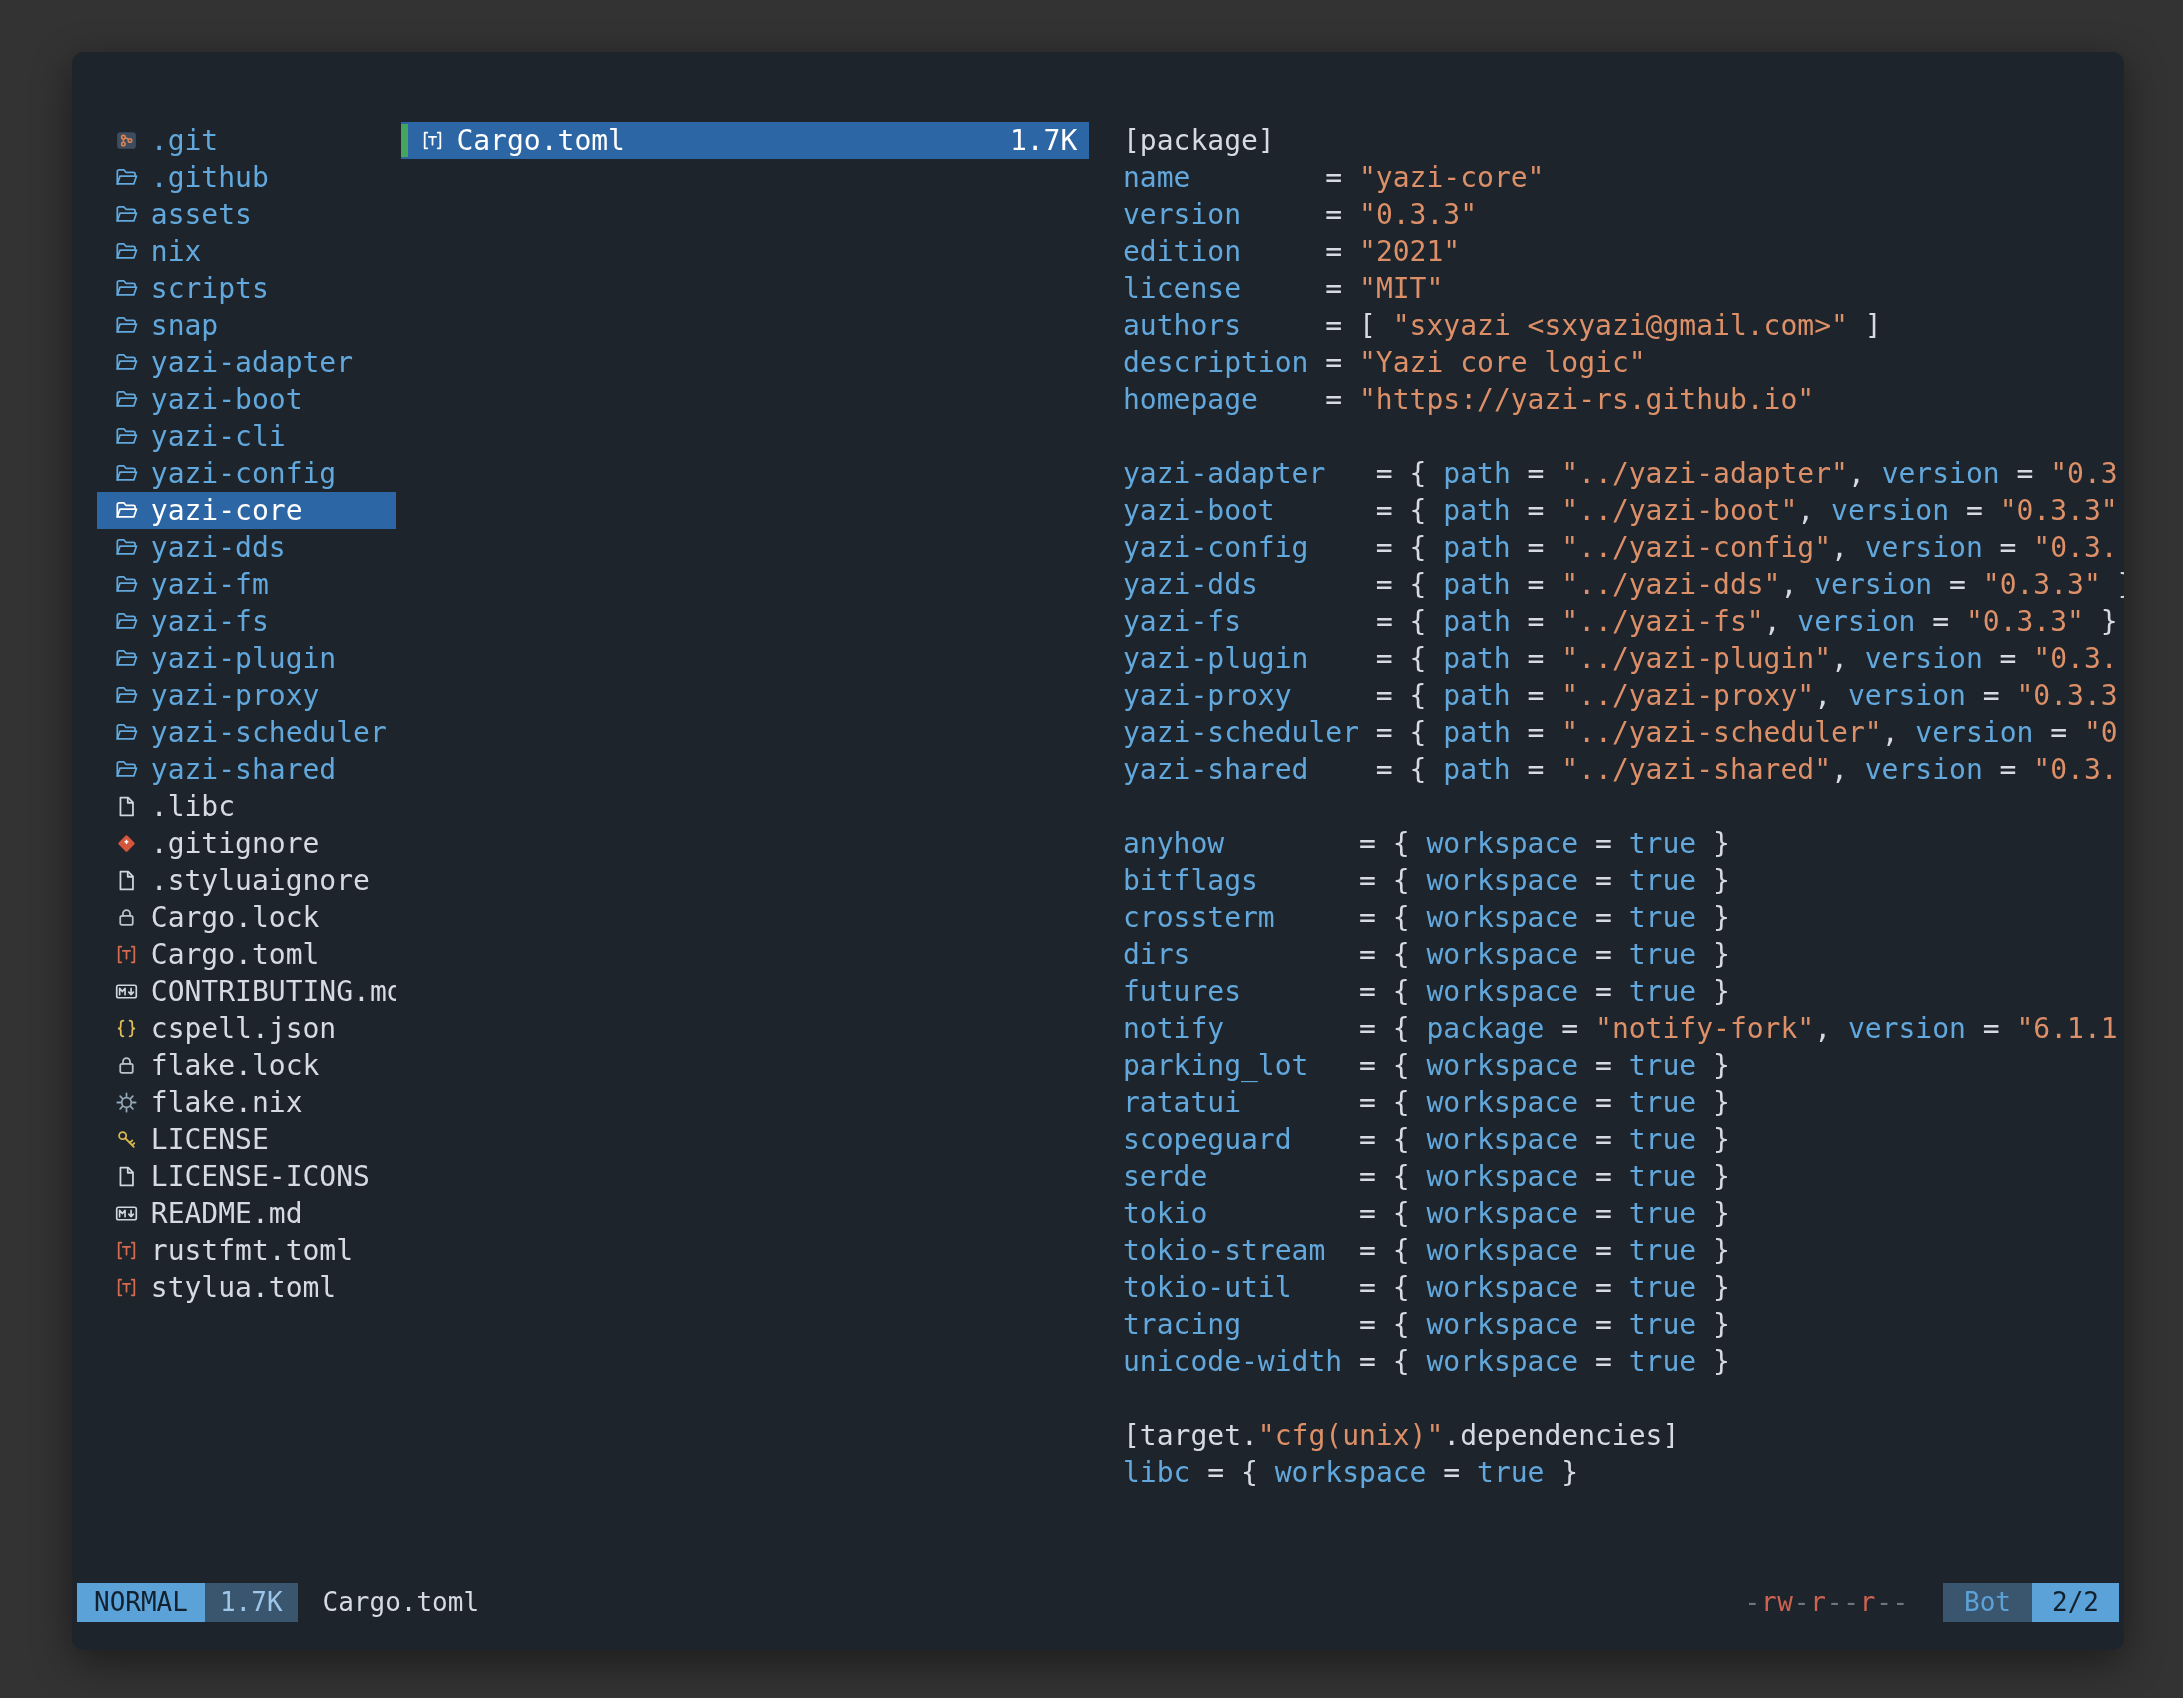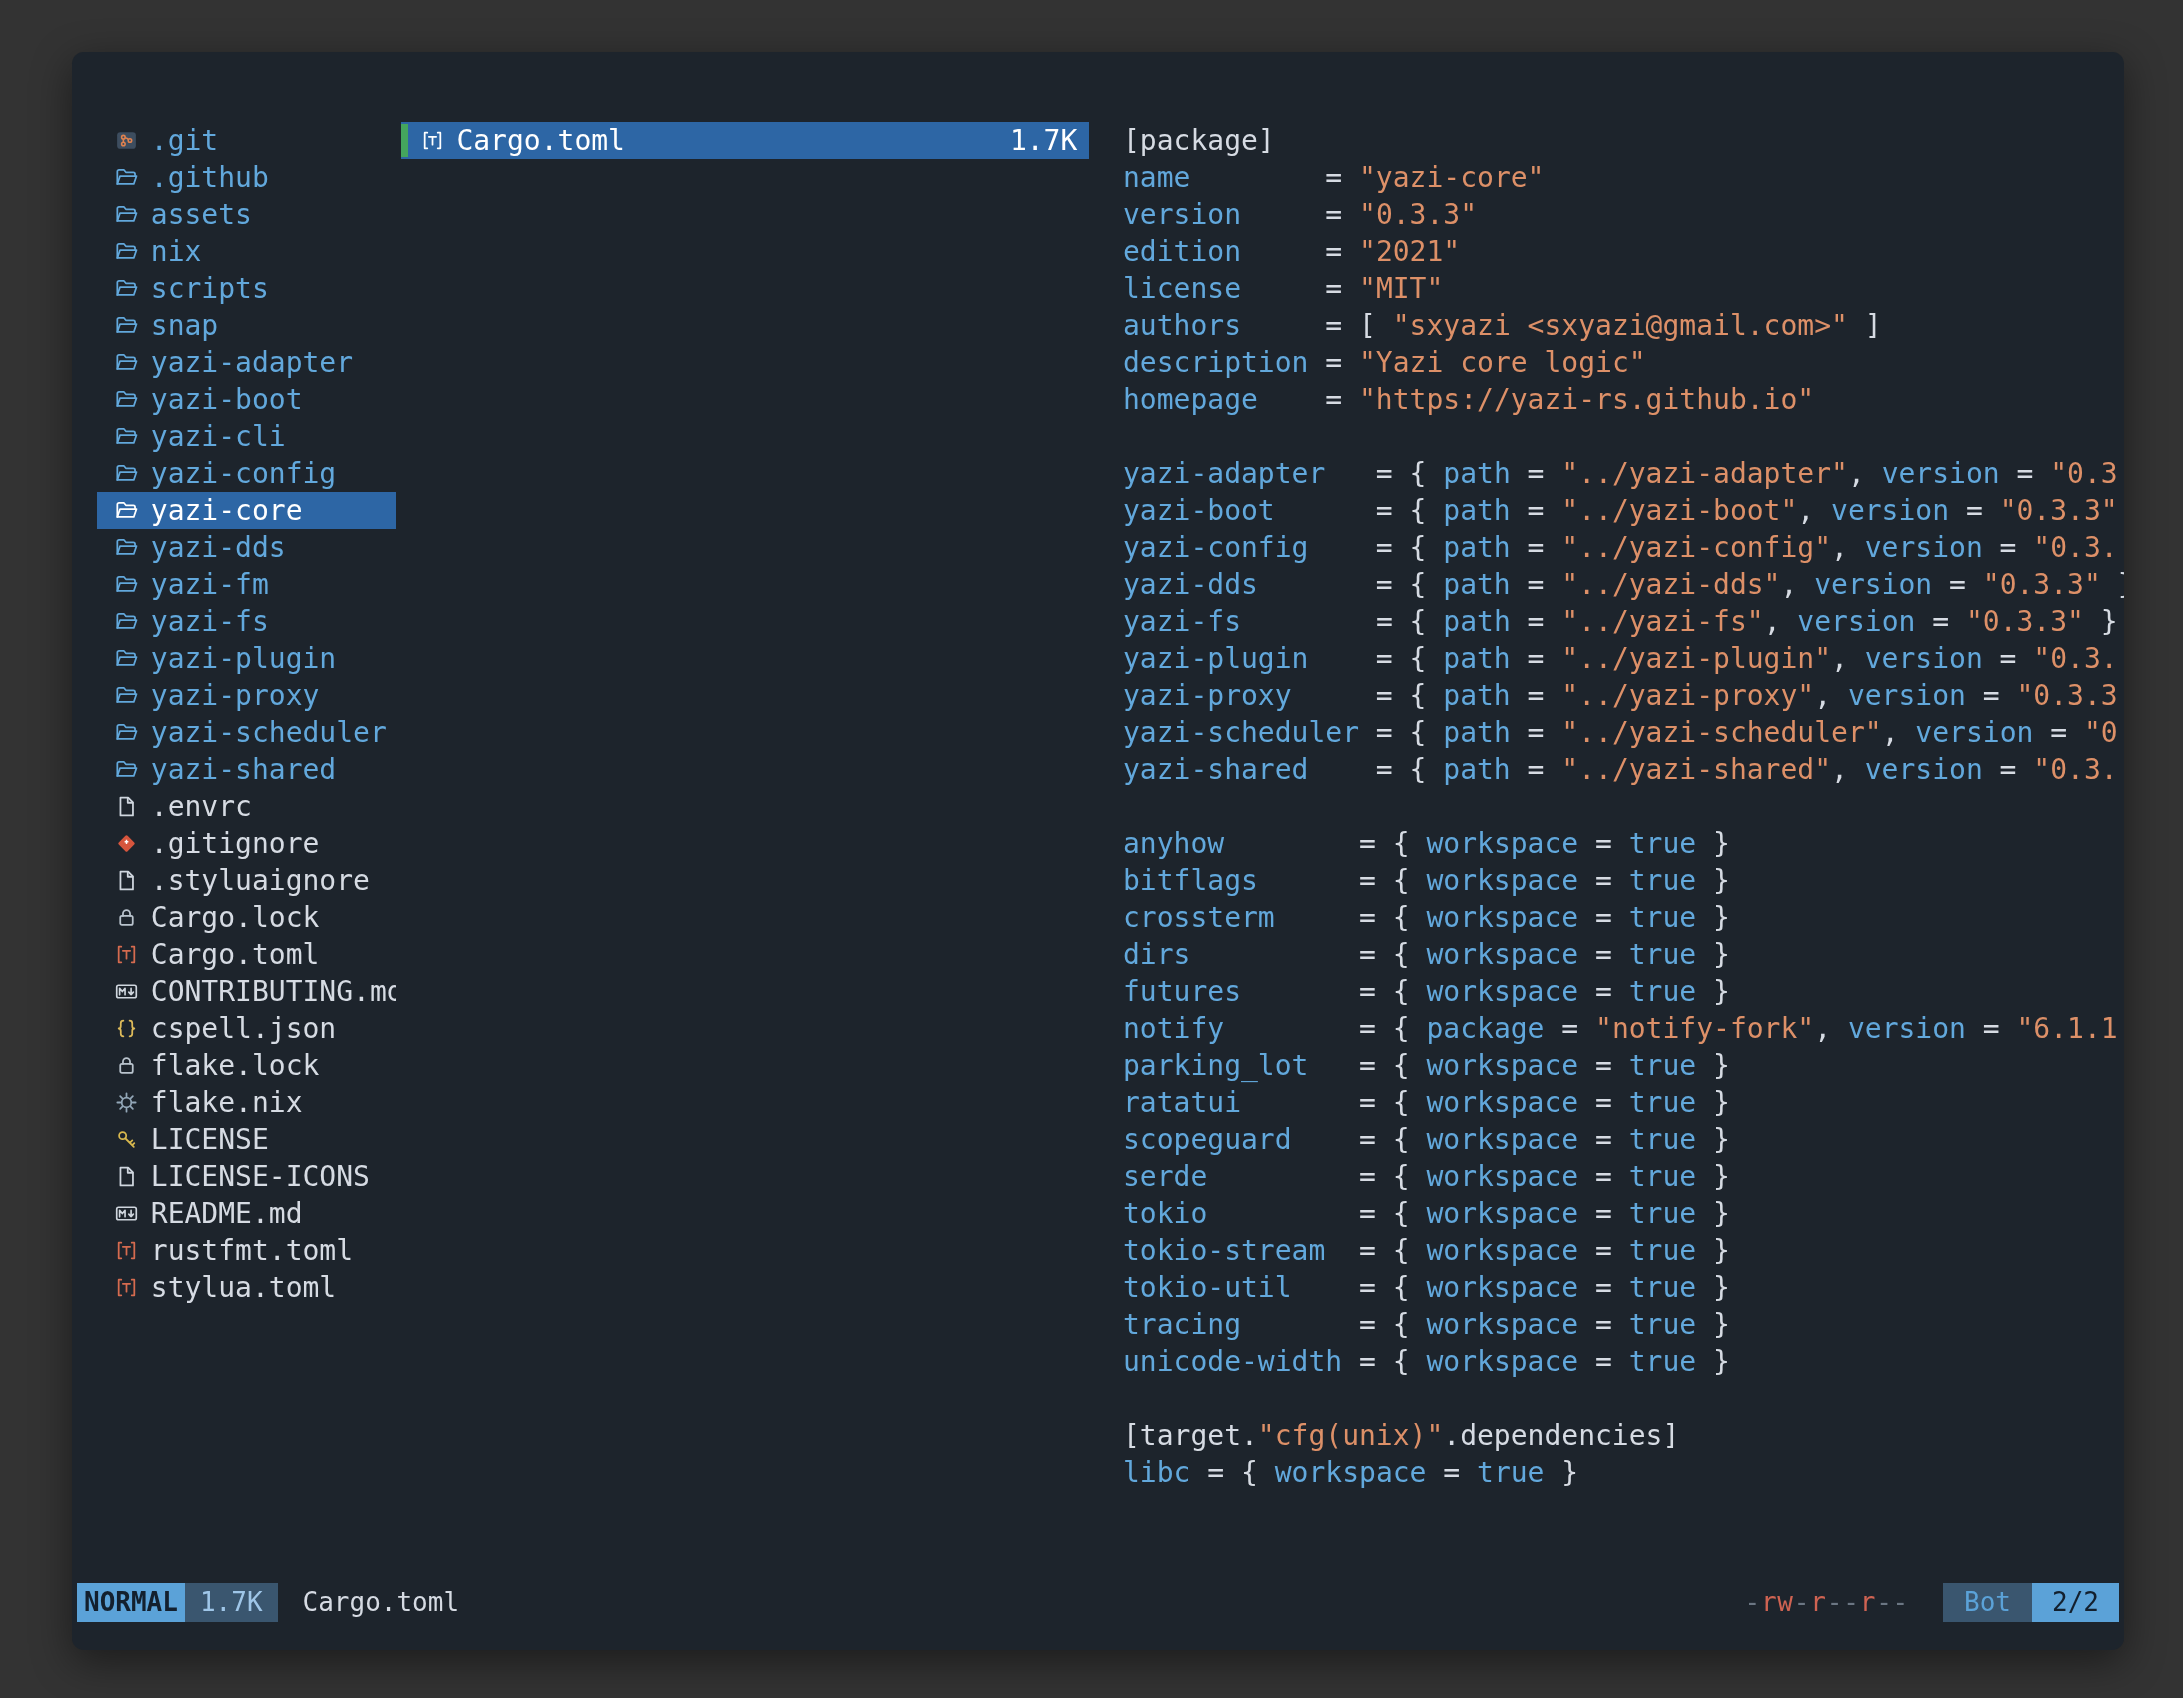--- a/index.html
+++ b/index.html
@@ -56,21 +56,21 @@
   .pline{height:37px;line-height:37px;white-space:pre;overflow:hidden;}
   .tok-k{color:var(--blue);}
   .tok-b{color:var(--blue);}
   .tok-p{color:var(--text);}
   .tok-h{color:var(--text);}
   .tok-s{color:var(--orange);}
   .tok-c{color:var(--comment);}
   
   .statusbar{position:absolute;left:5px;right:5px;bottom:28px;height:40px;display:flex;align-items:center;font-size:26px;}
   .badge{height:39px;line-height:39px;display:inline-block;}
-  .badge-mode{background:var(--badge-blue);color:var(--badge-dark-text);font-weight:bold;padding:0 7px;}
+  .badge-mode{background:var(--badge-blue);color:var(--badge-dark-text);font-weight:normal;padding:0 17px;}
   .badge-size{background:var(--badge-muted-bg);color:var(--badge-muted-text);padding:0 15px;}
   .sb-filename{margin-left:25px;color:var(--text);}
   .sb-right{margin-left:auto;display:flex;align-items:center;}
   .sb-perms{margin-right:34px;letter-spacing:0.8px;}
   .perm-d{color:var(--dim);}
   .perm-r{color:var(--red);}
   .badge-bot{background:var(--badge-muted-bg);color:var(--badge-blue);padding:0 21px;margin-right:0;}
   .badge-pos{background:var(--badge-blue);color:var(--badge-dark-text);padding:0 20px;}
 </style>
 </head>
@@ -246,21 +246,21 @@
           </span>
           <span class="label">yazi-shared</span>
         </div>
         <div class="row kind-file">
           <span class="icon icon-file">
             <svg viewBox="0 0 24 24">
               <path d="M6.2 3.4 h7.4 l4.6 4.6 v12.6 h-12 z" fill="none" stroke="currentColor" stroke-width="1.7" stroke-linejoin="round" stroke-linecap="round"></path>
               <path d="M13.2 3.8 v4.6 h4.6" fill="none" stroke="currentColor" stroke-width="1.7" stroke-linejoin="round" stroke-linecap="round"></path>
             </svg>
           </span>
-          <span class="label">.envrc</span>
+          <span class="label">.libc</span>
         </div>
         <div class="row kind-file">
           <span class="icon icon-diamond">
             <svg viewBox="0 0 24 24">
               <rect x="6" y="6" width="12" height="12" rx="1.5" transform="rotate(45 12 12)" fill="currentColor"></rect>
               <path d="M12 8.4 v4 M10.2 10.4 h3.6" stroke="#ffffff" stroke-width="1.4" fill="none"></path>
             </svg>
           </span>
           <span class="label">.gitignore</span>
         </div>

